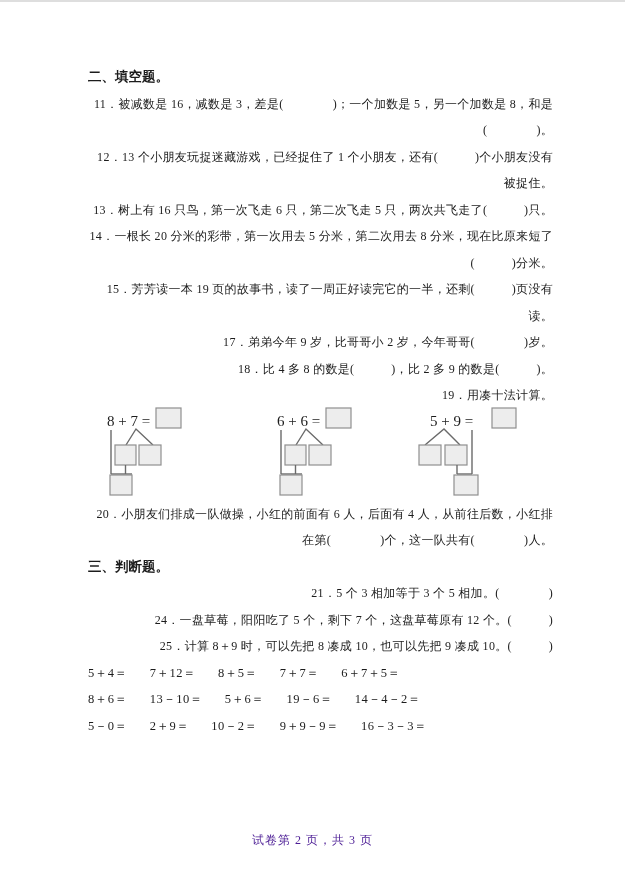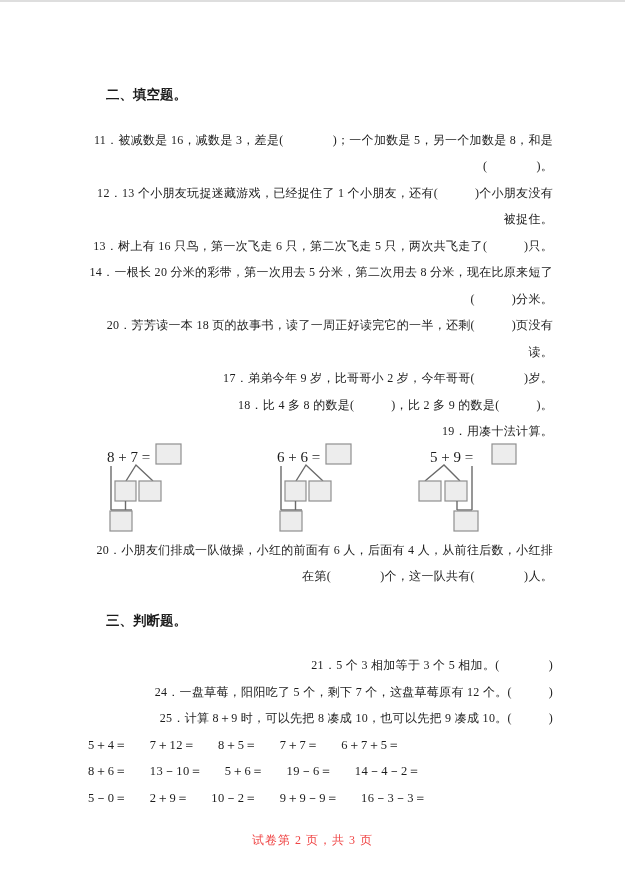--- a/index.html
+++ b/index.html
@@ -4,21 +4,21 @@
 <style>
   html,body{margin:0;padding:0;}
   body{
     width:625px;height:875px;overflow:hidden;background:#ffffff;
     border-top:2px solid #dedede;box-sizing:border-box;
     font-family:"Liberation Serif","DejaVu Serif",serif;
     color:#1c1c1c;
   }
   .content{padding:62px 72px 0 88px;}
   .sec-title{
-    font-size:13.5px;font-weight:bold;margin:18px;line-height:26.5px;
+    font-size:13.5px;font-weight:bold;margin:0;line-height:26.5px;
     white-space:pre-wrap;
   }
   .q{
     font-size:12px;margin:0;line-height:26.5px;white-space:pre-wrap;
     letter-spacing:0.3px;
     text-align:right;
   }
   .diagrams{position:relative;height:96px;margin:-6px 0 2px 16px;}
   .diag{position:absolute;top:0;}
   .diag.d1{left:1px;}
@@ -27,34 +27,34 @@
   .diag text{
     font-family:"Liberation Serif","DejaVu Serif",serif;
     font-size:15px;fill:#1c1c1c;
   }
   .diag rect{fill:#ededed;stroke:#8f8f8f;stroke-width:1.2;}
   .diag line,.diag polyline{stroke:#6a6a6a;stroke-width:1.4;fill:none;}
   .calc-row{font-size:12.5px;line-height:26.5px;white-space:nowrap;}
   .calc-row .expr{display:inline-block;margin-right:19px;letter-spacing:0.5px;}
   .footer{
     position:absolute;left:0;top:832px;width:625px;text-align:center;
-    font-size:12px;color:#ef4444;letter-spacing:1px;
+    font-size:12px;color:#4c1d95;letter-spacing:1px;
   }
 </style>
 </head>
 <body>
 
 <div class="content">
 
   <h2 class="sec-title">二、填空题。</h2>
   <p class="q">11．被减数是 16，减数是 3，差是(　　　　)；一个加数是 5，另一个加数是 8，和是(　　　　)。</p>
   <p class="q">12．13 个小朋友玩捉迷藏游戏，已经捉住了 1 个小朋友，还有(　　　)个小朋友没有被捉住。</p>
   <p class="q">13．树上有 16 只鸟，第一次飞走 6 只，第二次飞走 5 只，两次共飞走了(　　　)只。</p>
   <p class="q">14．一根长 20 分米的彩带，第一次用去 5 分米，第二次用去 8 分米，现在比原来短了(　　　)分米。</p>
-  <p class="q">20．芳芳读一本 18 页的故事书，读了一周正好读完它的一半，还剩(　　　)页没有读。</p>
+  <p class="q">15．芳芳读一本 19 页的故事书，读了一周正好读完它的一半，还剩(　　　)页没有读。</p>
   <p class="q">17．弟弟今年 9 岁，比哥哥小 2 岁，今年哥哥(　　　　)岁。</p>
   <p class="q">18．比 4 多 8 的数是(　　　)，比 2 多 9 的数是(　　　)。</p>
   <p class="q">19．用凑十法计算。</p>
 
   <div class="diagrams">
 
     <svg class="diag d1" width="155" height="96" viewBox="0 0 155 96">
       <text x="2" y="23">8 + 7 =</text>
       <rect x="51" y="5" width="25" height="20"></rect>
       <line x1="6" y1="27" x2="6" y2="71"></line>

